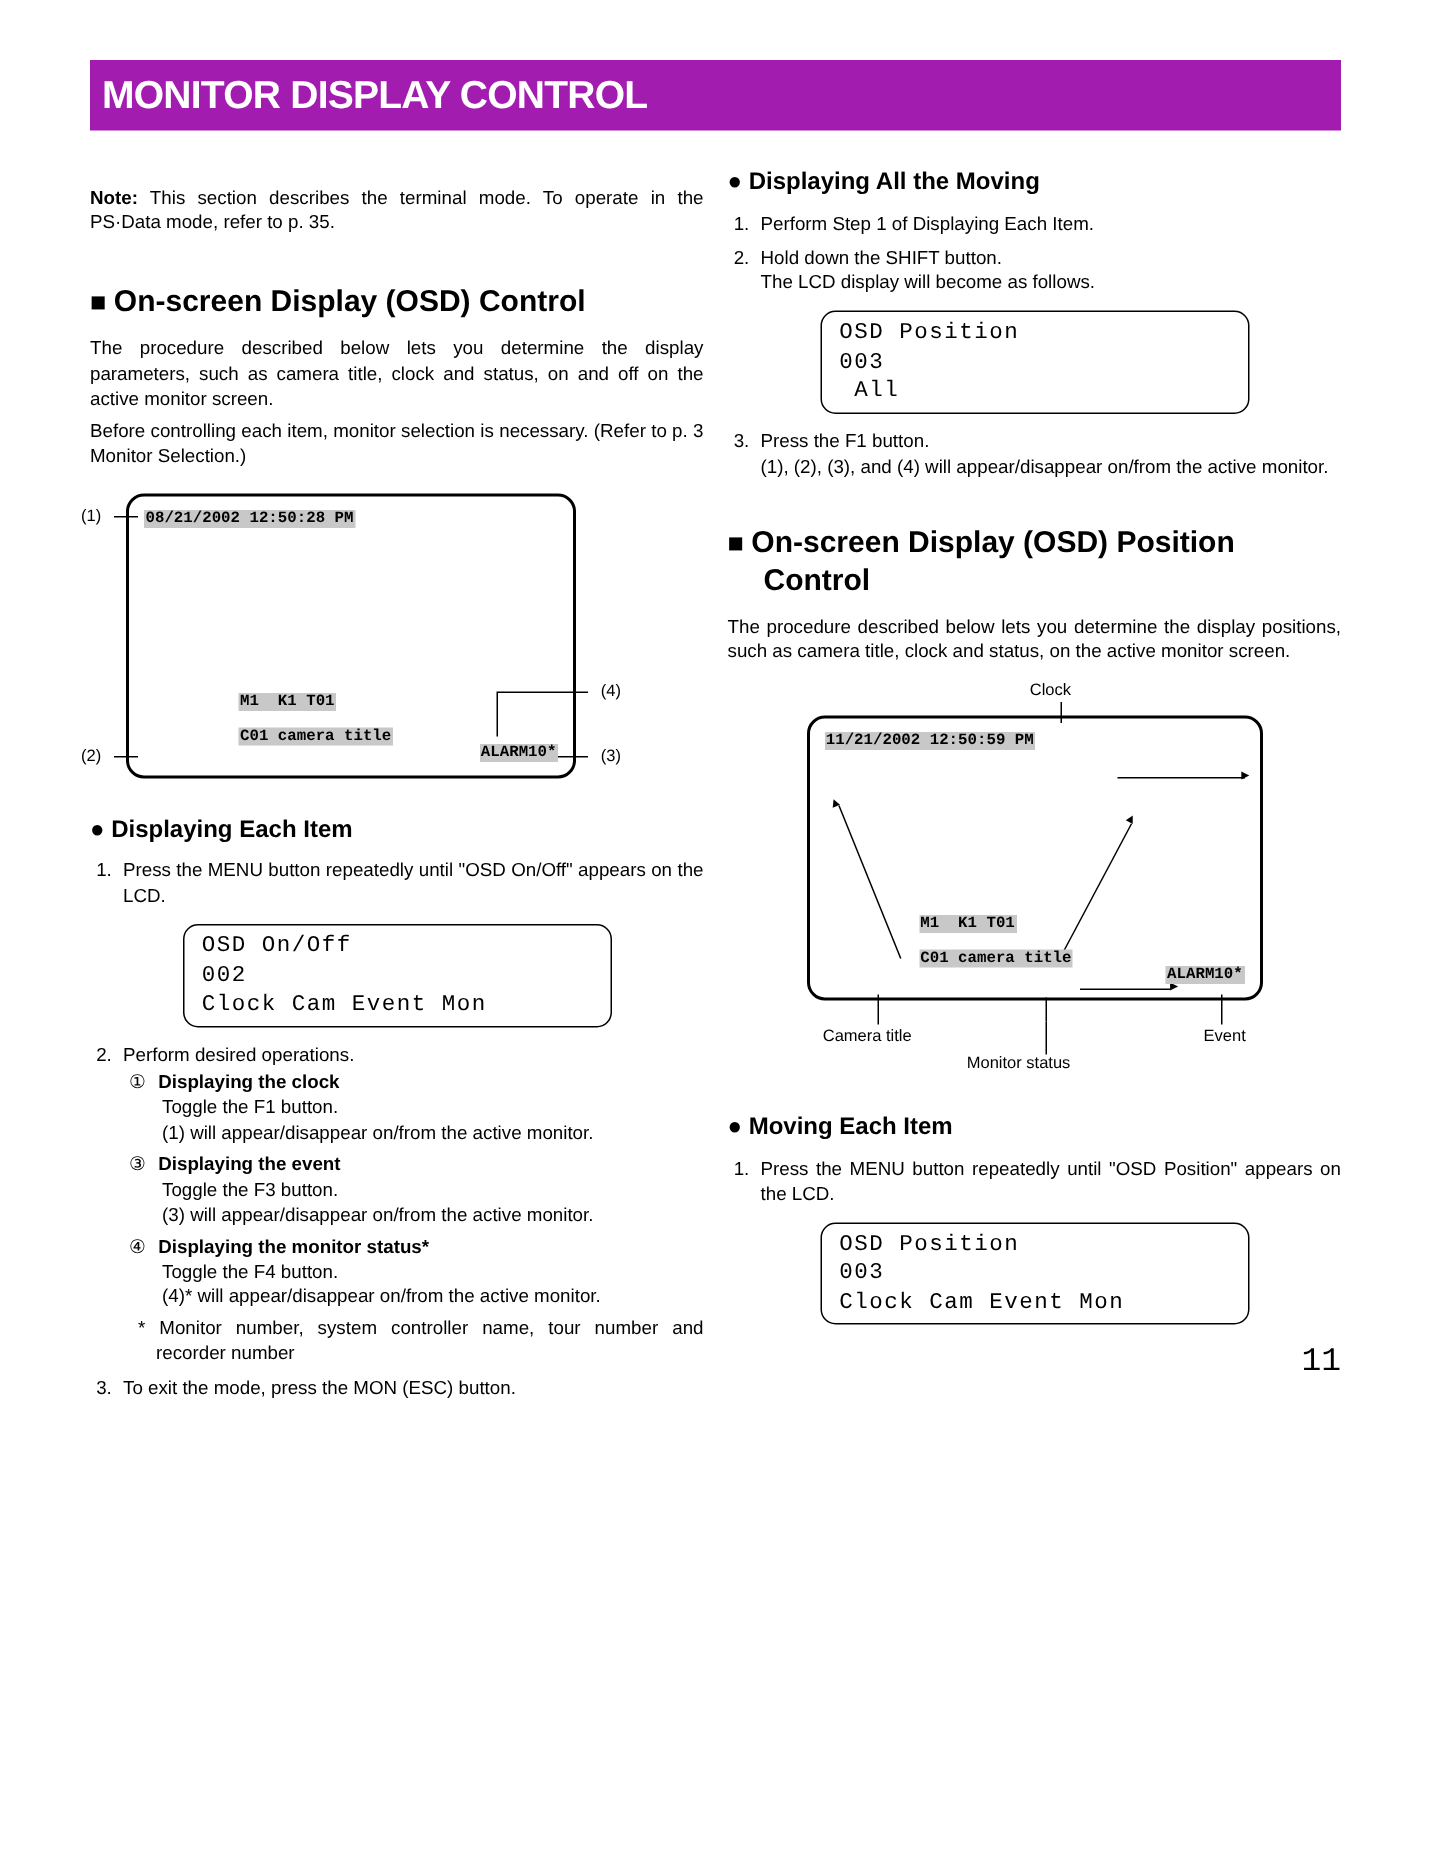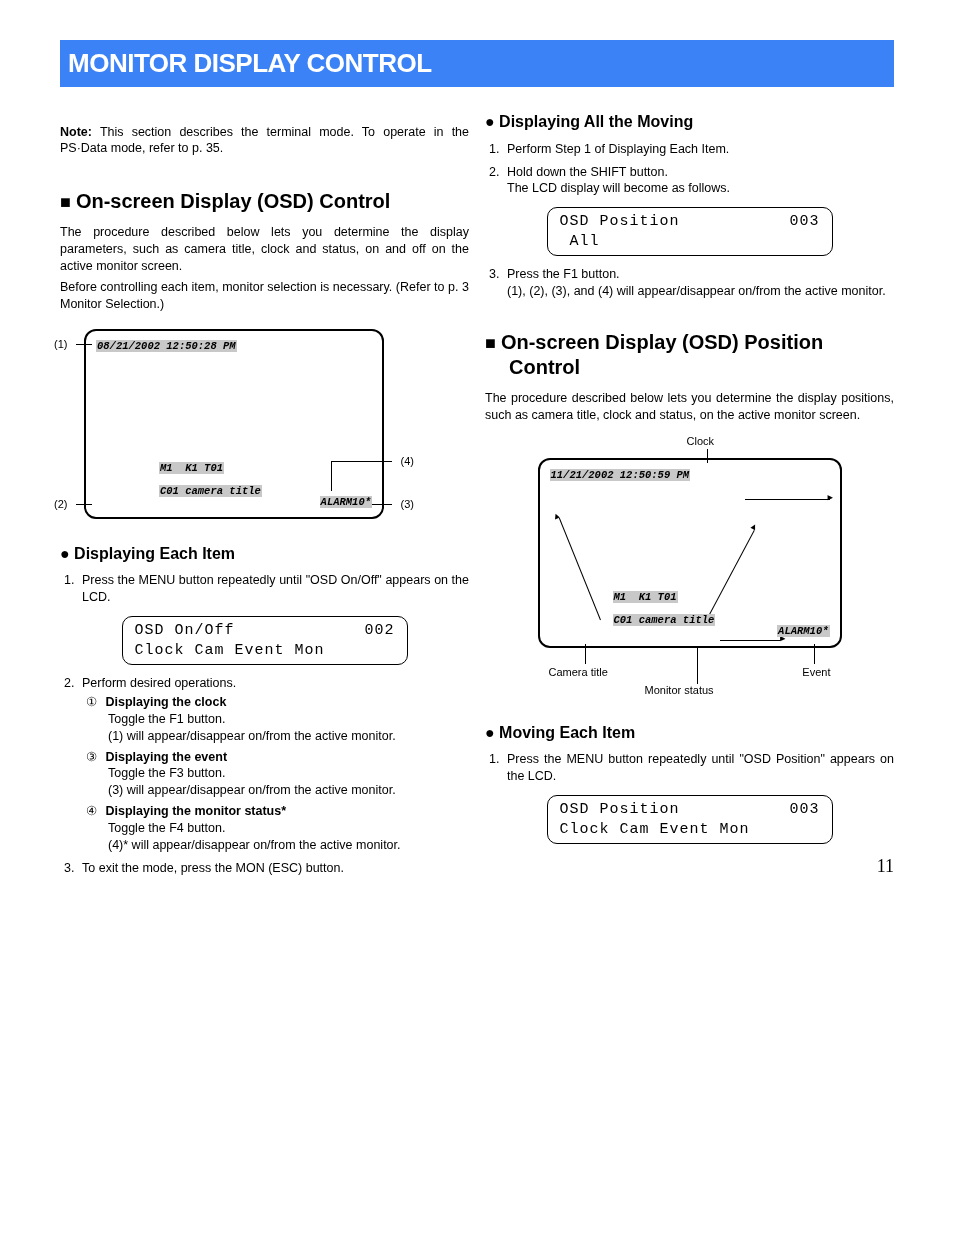--- a/index.html
+++ b/index.html
@@ -7,21 +7,21 @@
     font-size: 12.5px;
     line-height: 1.35;
     color: #000;
     margin: 0;
     padding: 40px 60px;
     width: 954px;
     box-sizing: border-box;
     background: #fff;
   }
   .title-bar {
-    background: #3b82f6;
+    background: #a21caf;
     color: #fff;
     font-family: Arial, Helvetica, sans-serif;
     font-weight: bold;
     font-size: 26px;
     letter-spacing: -0.5px;
     padding: 6px 8px;
     margin-bottom: 24px;
   }
   .columns {
     display: flex;
@@ -112,41 +112,41 @@
     letter-spacing: 1px;
     padding: 4px 12px;
     margin: 10px auto;
     width: 260px;
     line-height: 1.3;
   }
   .lcd .line {
     display: flex;
     justify-content: space-between;
     white-space: pre;
+    flex-direction: column;
   }
 
   
   .screen-wrap {
     margin: 16px 0 10px 24px;
     position: relative;
     width: 300px;
   }
   .screen {
     border: 2px solid #000;
     border-radius: 12px;
     height: 186px;
     position: relative;
     font-family: "Courier New", monospace;
     font-size: 10.5px;
     font-weight: bold;
   }
   .screen .tl, .screen .bl, .screen .br, .screen .brtop {
     position: absolute;
     white-space: pre;
-    font-style: italic;
   }
   .screen .hl { background: #c8c8c8; padding: 0 1px; }
   .screen .tl { top: 8px; left: 10px; }
   .screen .bl { bottom: 8px; left: 10px; line-height: 1.1;}
   .screen .br { bottom: 8px; right: 10px; }
 
   .callout-l1, .callout-l2, .callout-r3, .callout-r4 {
     position: absolute;
     font-size: 11px;
   }
@@ -191,22 +191,22 @@
 
   .arr-diag1 { position:absolute; top:50px; left:60px; width:1px; height:110px; background:#000; transform-origin:bottom; transform:rotate(-22deg);}
   .arr-diag1::before{content:"▲"; position:absolute; top:-8px; left:-4px; font-size:9px;}
   .arr-diag2 { position:absolute; top:58px; left:165px; width:1px; height:104px; background:#000; transform-origin:bottom; transform:rotate(28deg);}
   .arr-diag2::before{content:"▲"; position:absolute; top:-8px; left:-4px; font-size:9px;}
   .arr-alarm { position:absolute; top:180px; left:180px; width:60px; height:1px; background:#000;}
   .arr-alarm::after{content:"▶"; position:absolute; top:-7px; right:-6px; font-size:9px;}
 
   .page-num {
     text-align: right;
-    font-size: 18px;
-    font-family: Liberation Serif, serif;
+    font-size: 22px;
+    font-family: Liberation Mono, monospace;
     margin-top: 10px;
   }
 </style>
 </head>
 <body>
 
 <div class="title-bar">MONITOR DISPLAY CONTROL</div>
 
 <div class="columns">
 
@@ -266,20 +266,21 @@
             <span class="sub-title">Displaying the event</span>
             <span class="sub-body">Toggle the F3 button.</span>
             <span class="sub-body">(3) will appear/disappear on/from the active monitor.</span>
           </li>
           <li>
             <span class="circled">④</span>
             <span class="sub-title">Displaying the monitor status*</span>
             <span class="sub-body">Toggle the F4 button.</span>
             <span class="sub-body">(4)* will appear/disappear on/from the active monitor.</span>
           </li>
+          <li class="footnote">* Monitor number, system controller name, tour number and recorder number</li>
         </ul>
       </li>
       <li>To exit the mode, press the MON (ESC) button.</li>
     </ol>
   </div>
 
   <div class="col">
 
     <h3 class="subsection" style="margin-top:0">Displaying All the Moving</h3>
     <ol>

